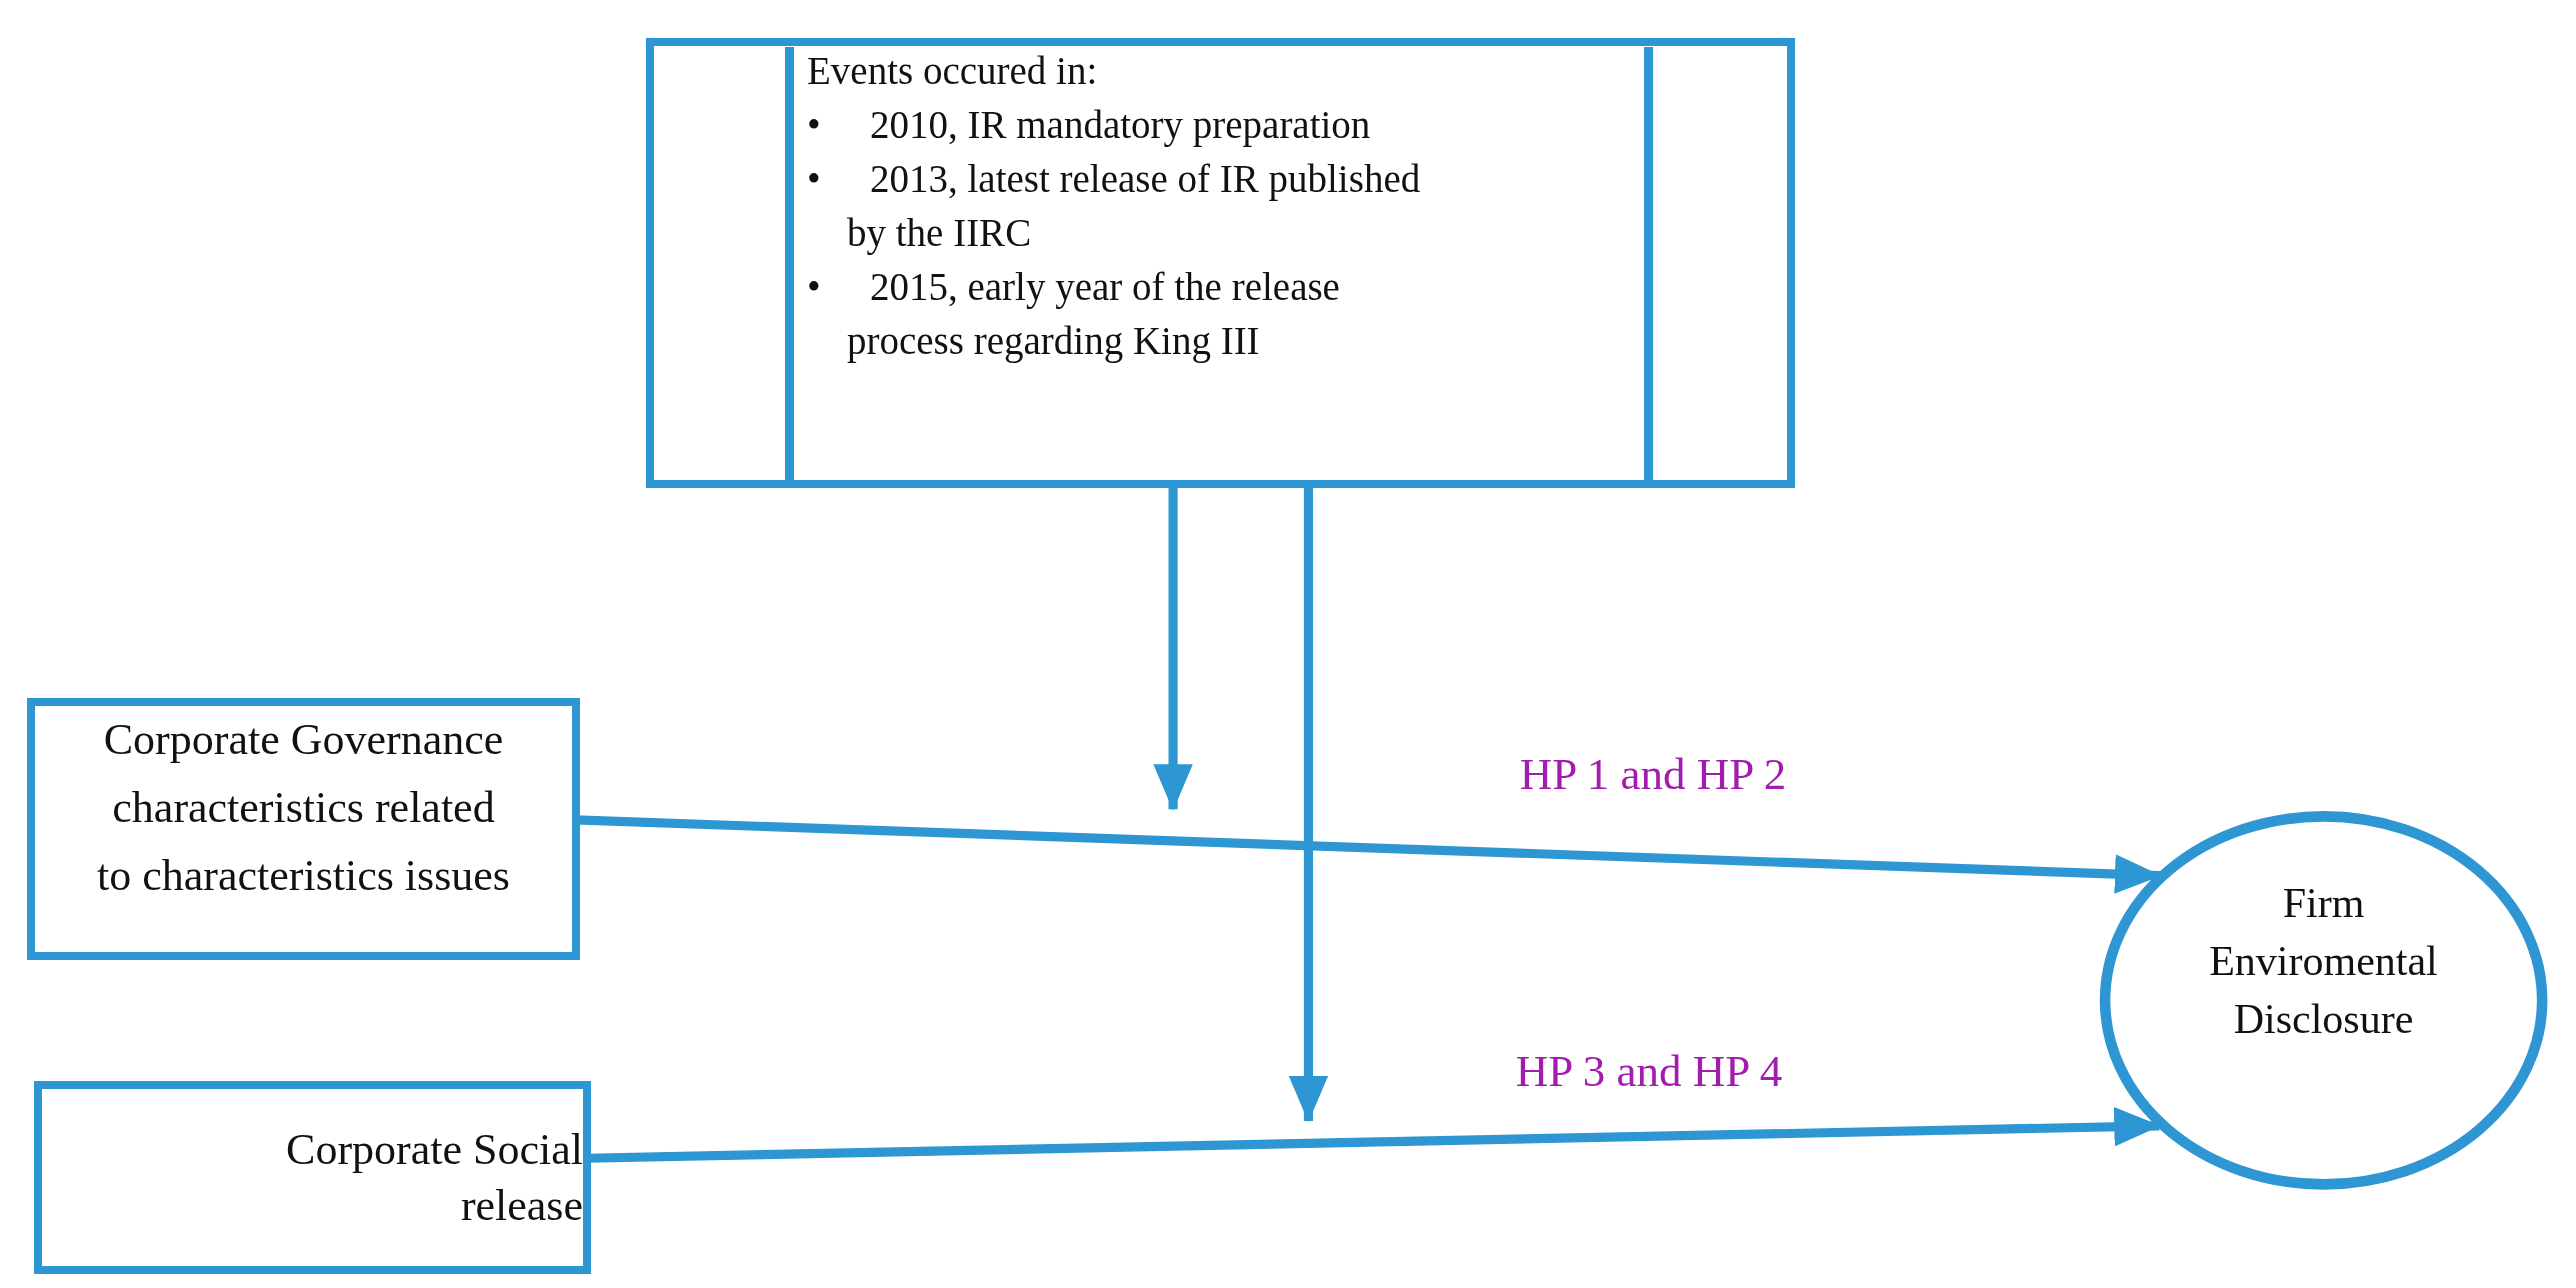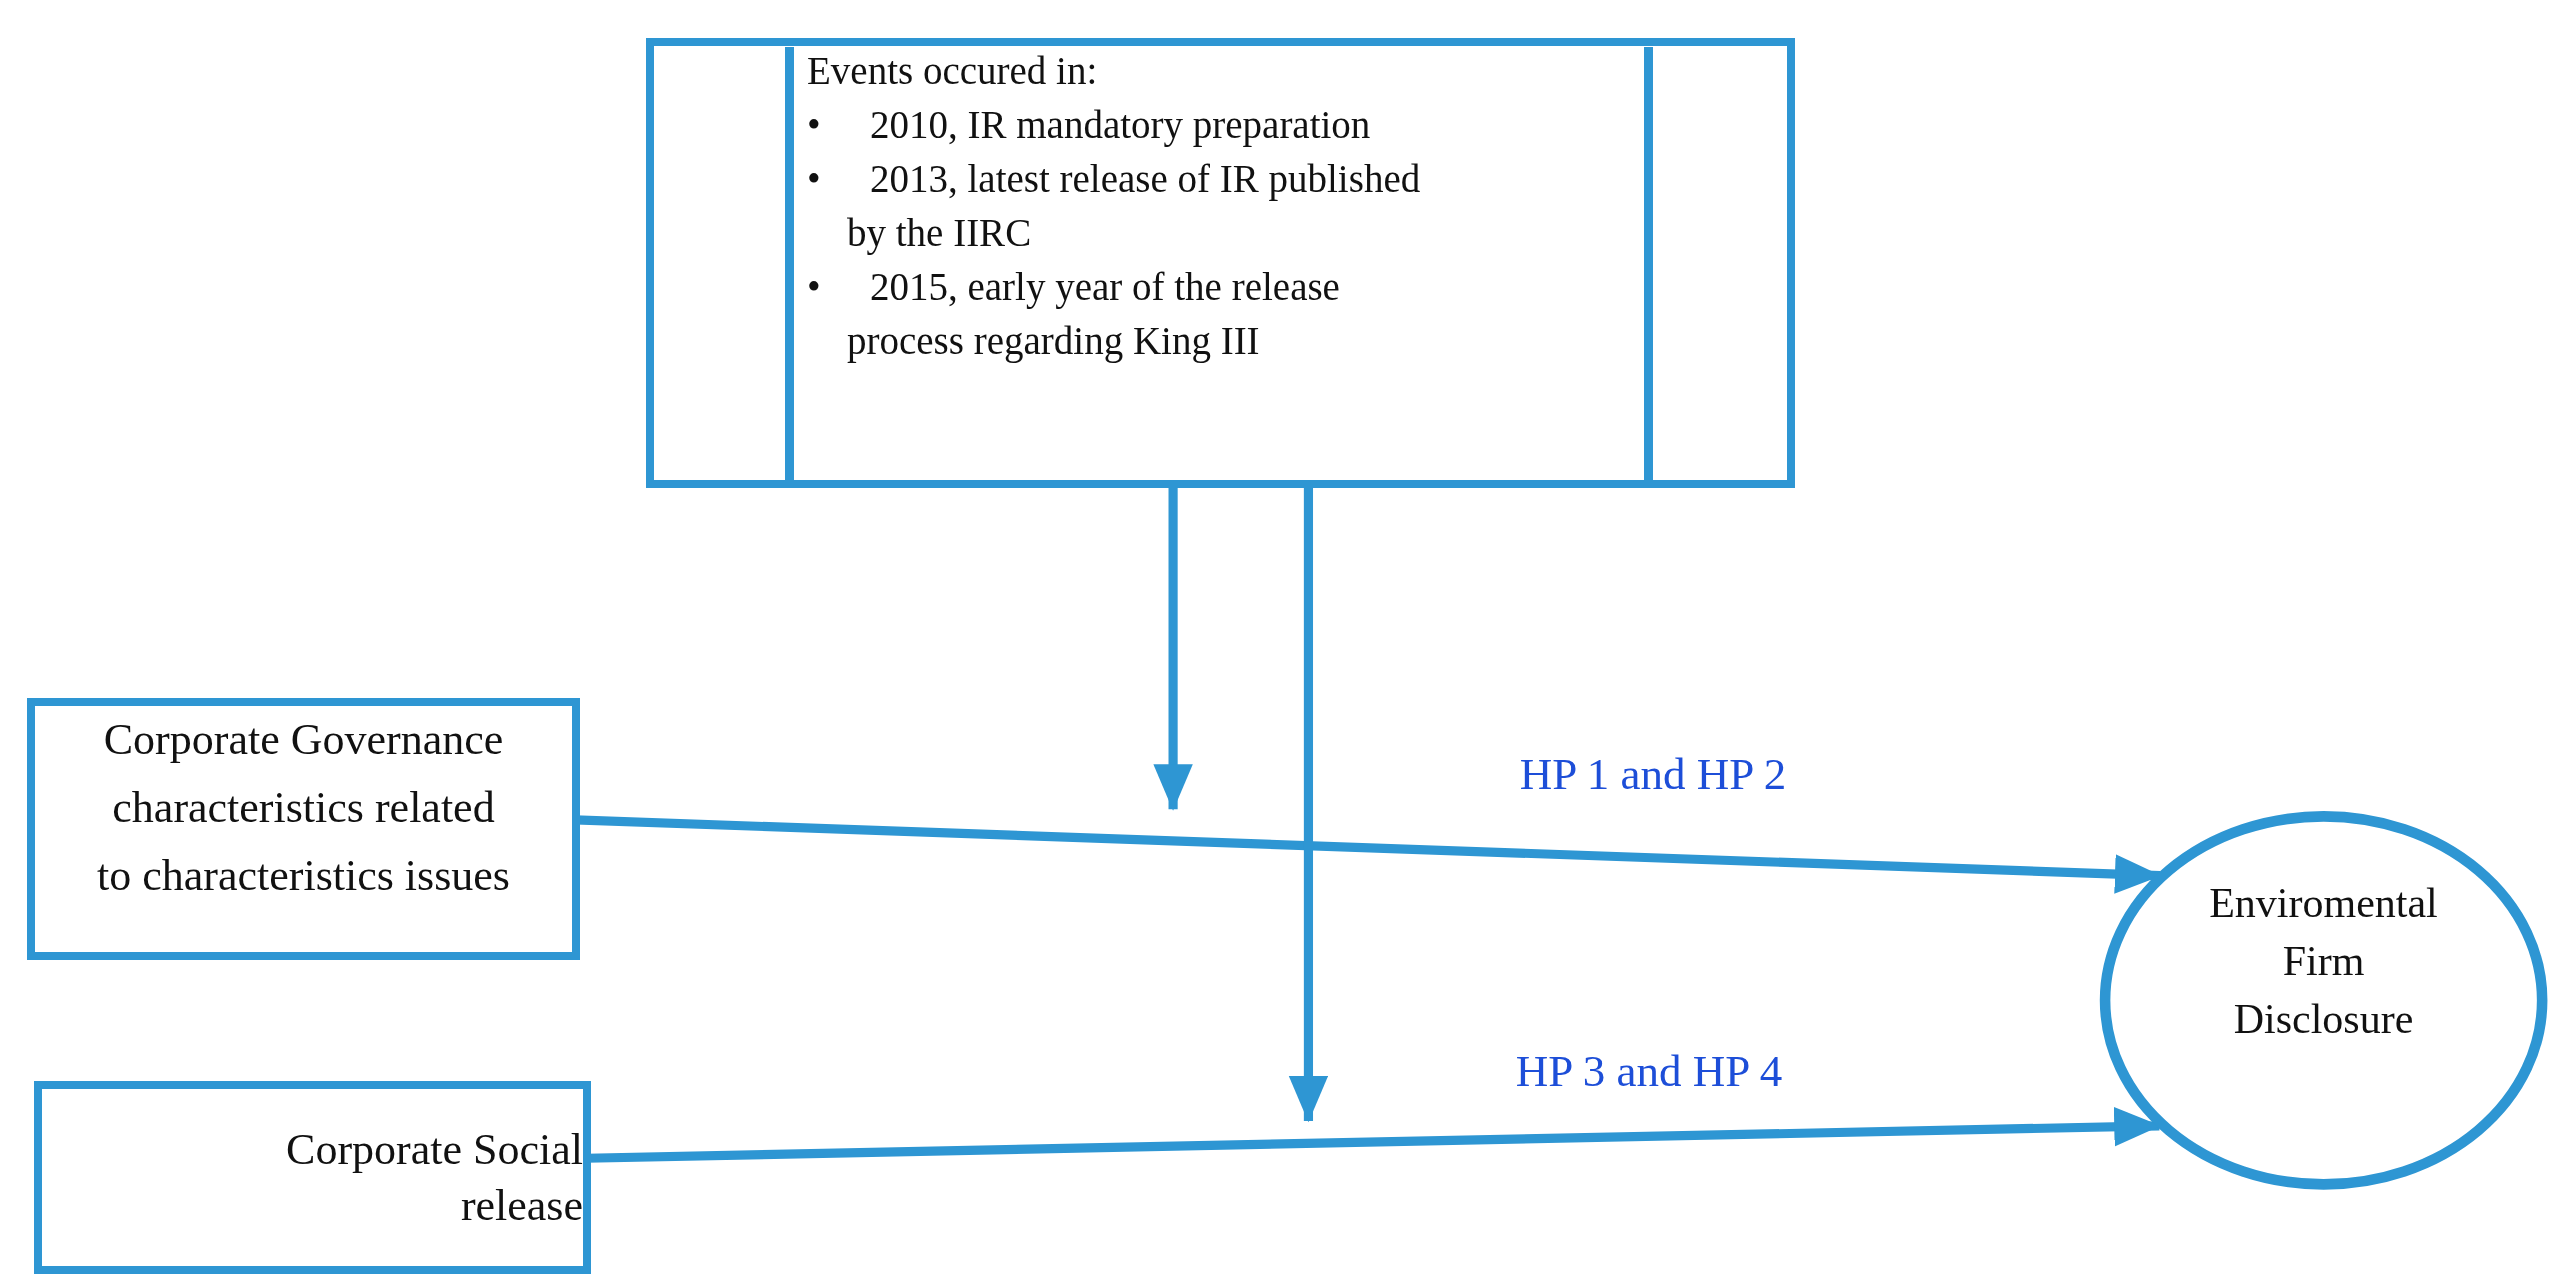--- a/index.html
+++ b/index.html
@@ -51,21 +51,21 @@
     left: 34px; top: 1065px; width: 557px; height: 193px;
     display: flex; flex-direction: column; justify-content: center;
     text-align: right; font-size: 44px; line-height: 56px; margin-top: 16px;
   }
   
   .hp-label {
     position: absolute;
     width: 634px;
     text-align: center;
     font-size: 45px; line-height: 51px;
-    color: #1d4ed8;
+    color: #a21caf;
   }
   .hp-upper { left: 1336px; top: 749px; }
   .hp-lower { left: 1332px; top: 1046px; }
   
   .ellipse-label {
     position: absolute;
     left: 2077px; top: 874px; width: 493px;
     text-align: center;
     font-size: 42px; line-height: 58px;
   }
@@ -123,19 +123,19 @@
 
   <div class="box social-box">
     <div>Corporate Social</div>
     <div>release</div>
   </div>
 
   <div class="hp-label hp-upper">HP 1 and HP 2</div>
   <div class="hp-label hp-lower">HP 3 and HP 4</div>
 
   <div class="ellipse-label">
+    <div>Firm</div>
     <div>Enviromental</div>
-    <div>Firm</div>
     <div>Disclosure</div>
   </div>
 
 </div>
 
 
 </body></html>

